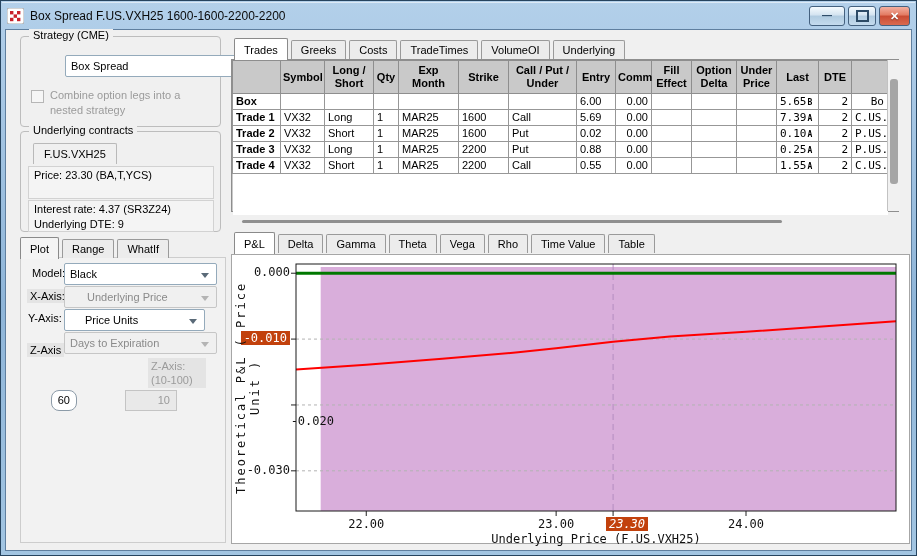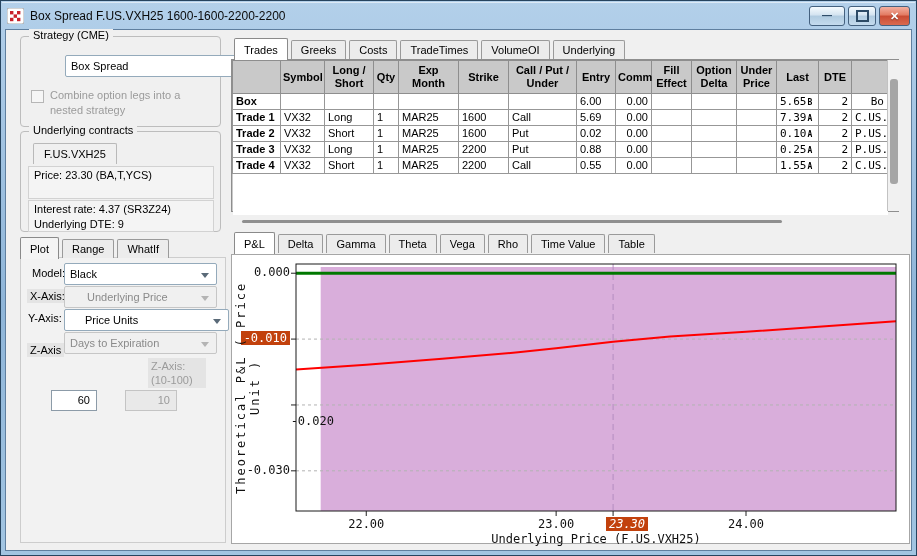--- a/index.html
+++ b/index.html
@@ -139,32 +139,32 @@
       <div class="combo" style="left:43px;top:5px;width:153px;">
         <span>Black</span>
         <span class="arrow"></span>
       </div>
       <span class="fieldlabel shadelabel" style="left:6px;top:31px;">X-Axis:</span>
       <div class="combo disabled" style="left:43px;top:28px;width:153px;padding-left:22px;">
         <span>Underlying Price</span>
         <span class="arrow"></span>
       </div>
       <span class="fieldlabel" style="left:7px;top:54px;">Y-Axis:</span>
-      <div class="combo" style="left:43px;top:51px;width:165px;padding-left:20px;">
+      <div class="combo" style="left:43px;top:51px;width:141px;padding-left:20px;">
         <span>Price Units</span>
         <span class="arrow"></span>
       </div>
       <span class="fieldlabel shadelabel" style="left:6px;top:85px;">Z-Axis</span>
       <div class="combo disabled" style="left:43px;top:74px;width:153px;">
         <span>Days to Expiration</span>
         <span class="arrow"></span>
       </div>
       <div class="fieldlabel shadelabel dis-text" style="left:127px;top:100px;width:52px;white-space:pre-line;line-height:14px;">Z-Axis:
 (10-100)</div>
-      <div class="numinput" style="left:30px;top:132px;width:46px;">60</div>
+      <div class="numinput" style="left:30px;top:132px;width:26px;border-radius:8px;">60</div>
       <div class="numinput disabled" style="left:104px;top:132px;width:52px;">10</div>
     </div>
 
     <div class="tabstrip" style="left:228px;top:8px;">
       <span class="tab active">Trades</span>
       <span class="tab">Greeks</span>
       <span class="tab">Costs</span>
       <span class="tab">TradeTimes</span>
       <span class="tab">VolumeOI</span>
       <span class="tab">Underlying</span>

